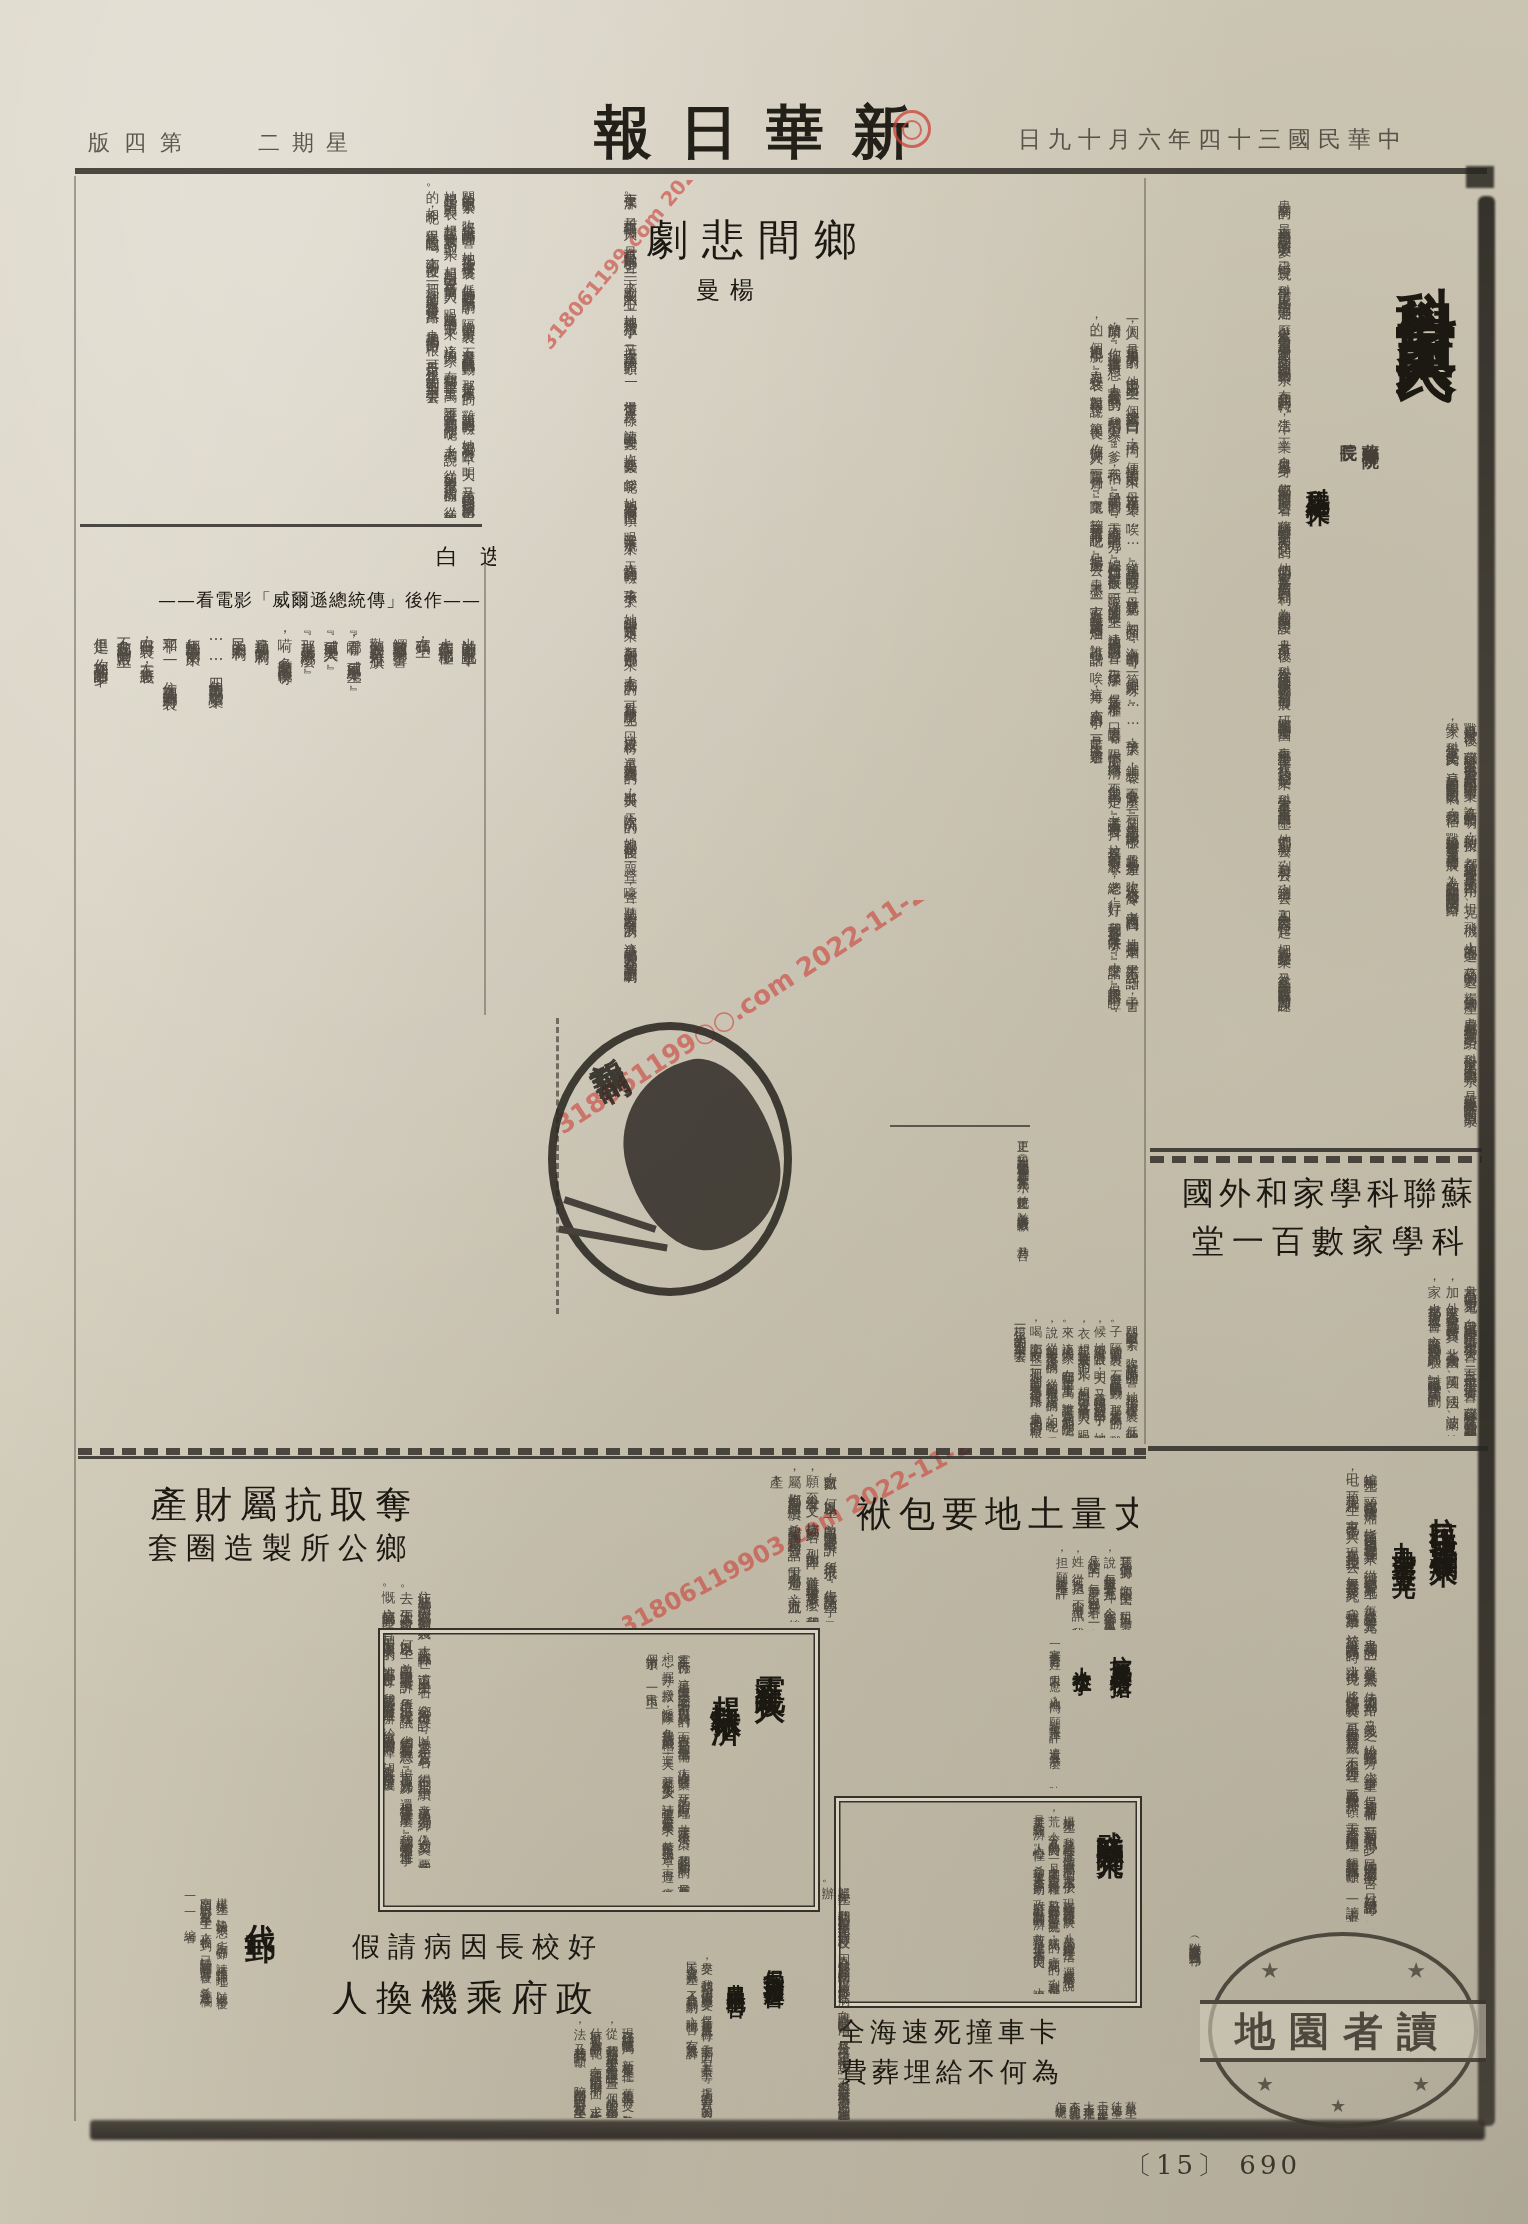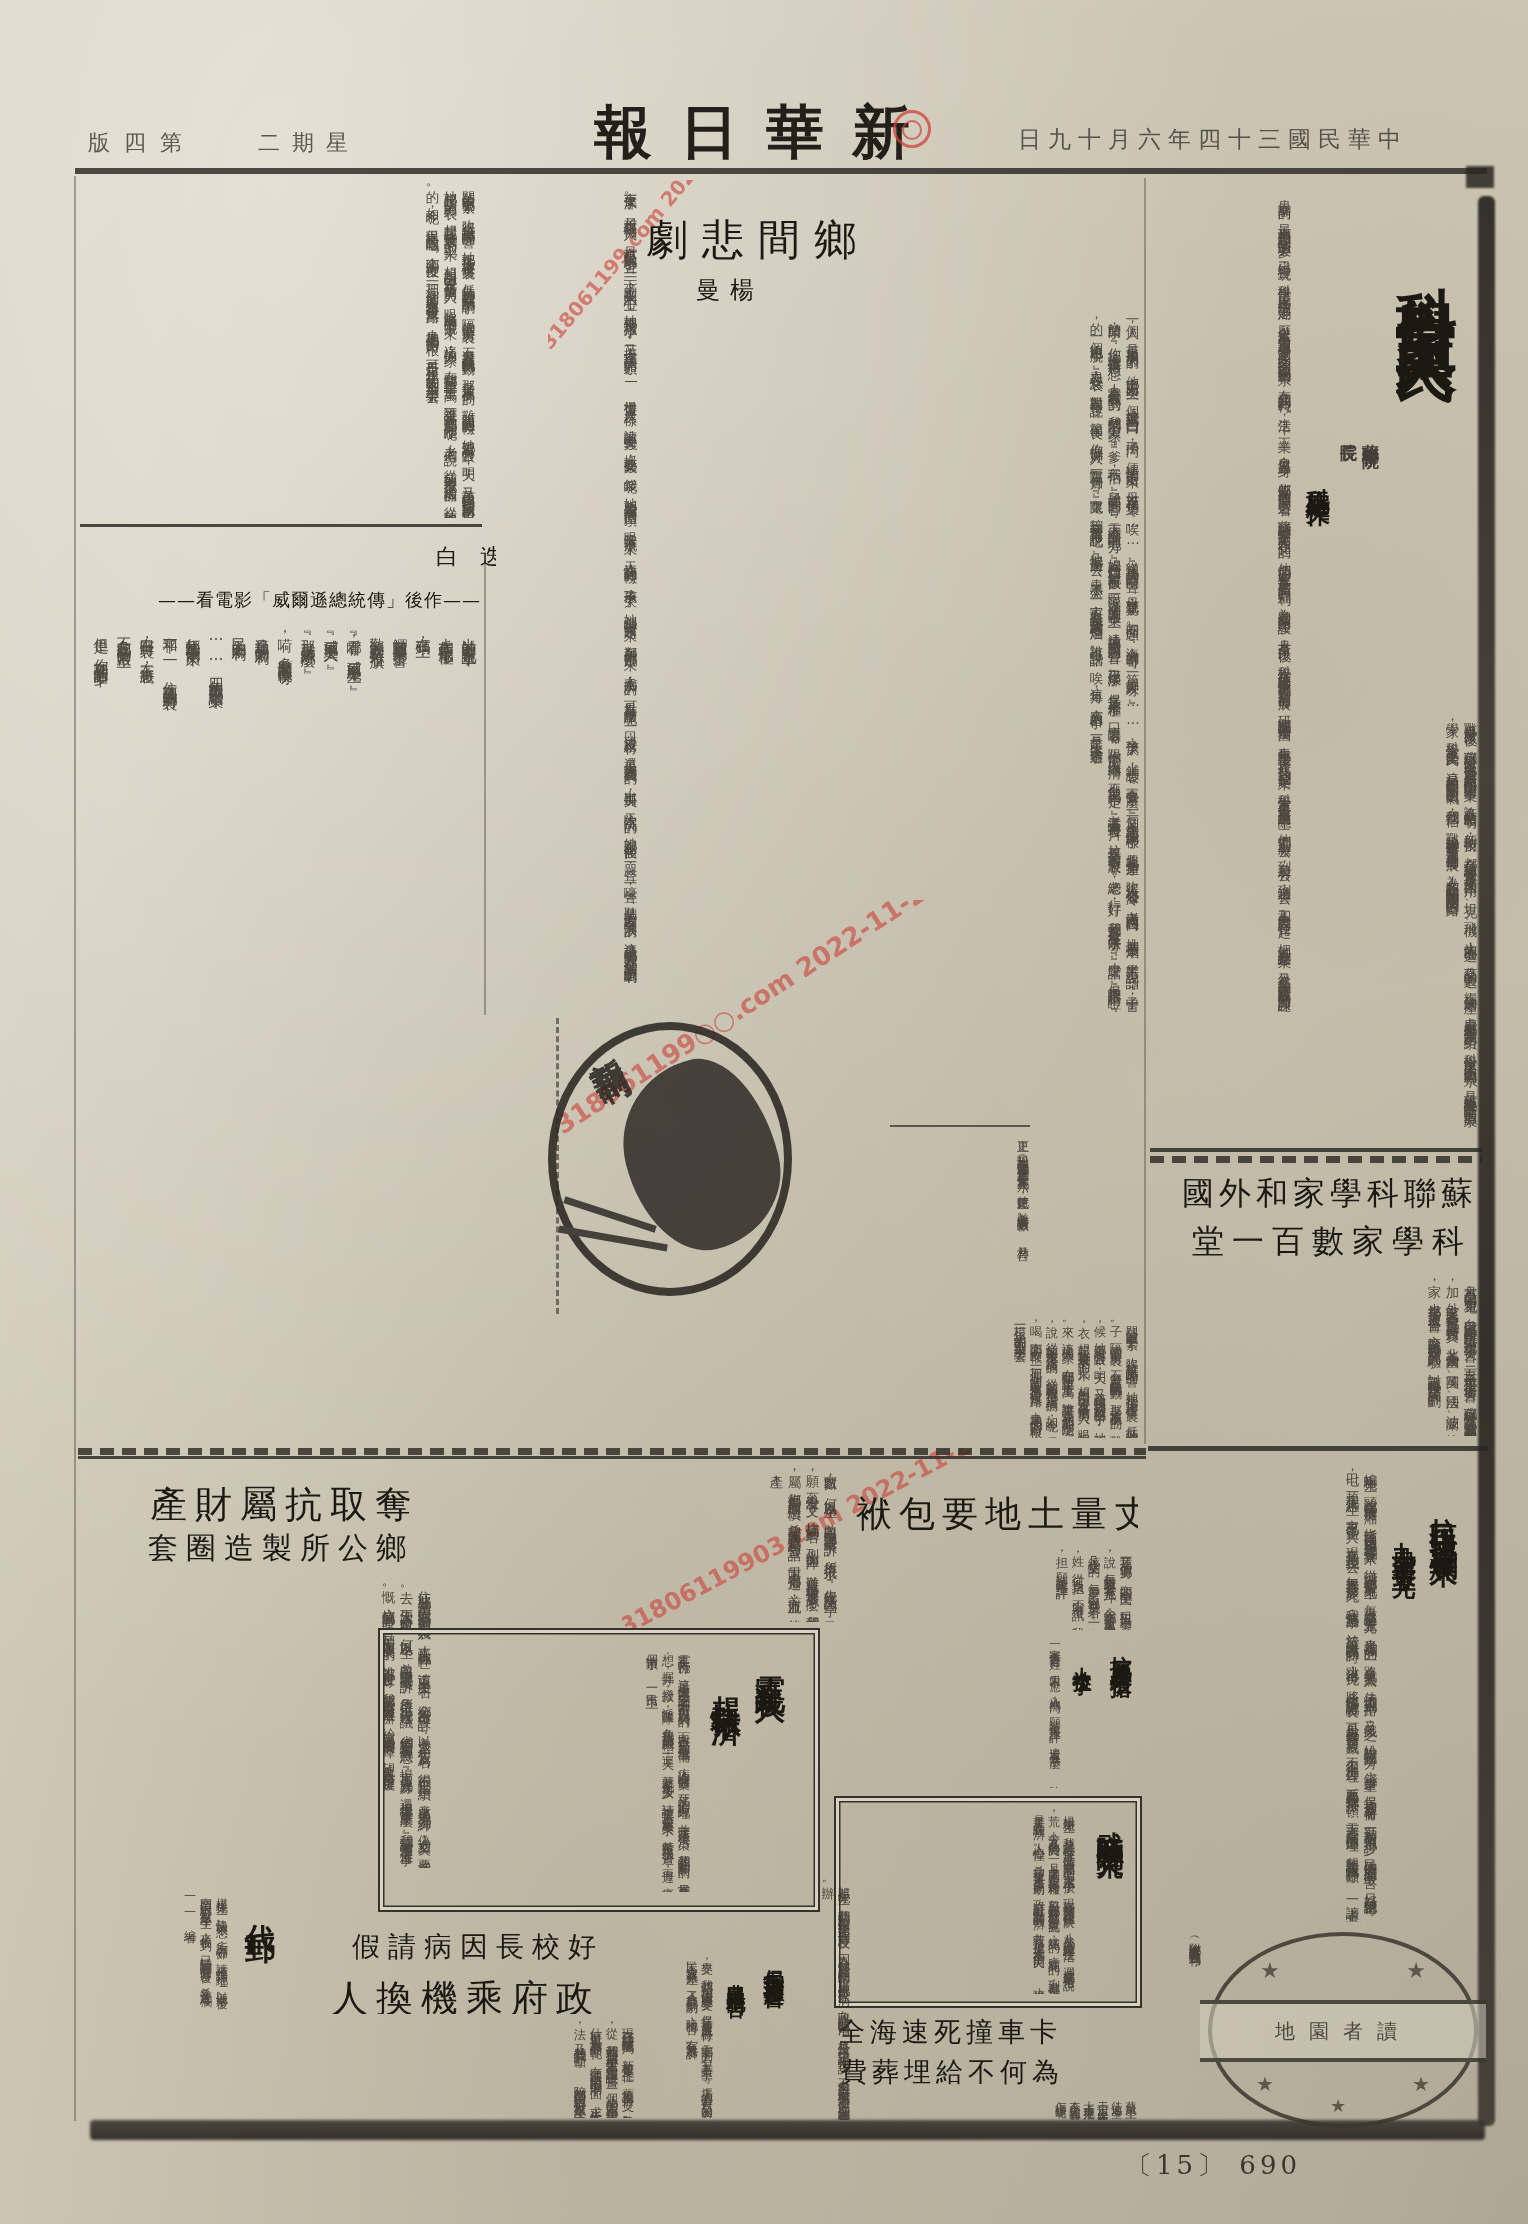--- a/index.html
+++ b/index.html
@@ -68,21 +68,21 @@
   <div class="abs v body-txt" style="left:1152px;top:1274px;width:328px;height:162px;">六月十五日明斯克電：白俄羅斯科學院舉行第二次科學大會，二百五十位科學工作者與會，蘇聯科學院及各加盟共和國科學院均派代表參加，外交人民委員會代表亦出席致賀。北美合衆國、英國、法國、波蘭、捷克等國科學家，也都參加了這次盛會，交換戰時科學研究的經驗，討論戰後科學建設的計劃。</div>
   <div class="abs rule" style="left:1148px;top:1446px;width:340px;height:5px;"></div>
 
   <div class="abs head-v v" style="left:1422px;top:1495px;width:40px;height:300px;font-size:28px;letter-spacing:6px;">拉民伕担運霉爛米</div>
   <div class="abs head-v v" style="left:1386px;top:1522px;width:34px;height:285px;font-size:24px;letter-spacing:5px;">九十里運費十五元</div>
   <div class="abs v body-txt" style="left:1148px;top:1462px;width:232px;height:460px;">編輯先生：頭沱鄉保長蔣得湘，指派民伕替囤戶担運霉爛倉米，從河壩到鄉公所九十里，每人只給運費十五元。米是霉爛的，一路臭氣薰人，伕子們挑到半路，又餓又乏，紛紛倒在路旁。錢少事重，保長却拿着名冊，勒逼着一個也不許少。民伕們敢怒而不敢言，只好自認倒霉。想我家中老小七口，賴我一人維生，家兄已當了兵，現在又把我拉去，無異置全家於一死。我情急無奈，於行至大河嘴碼頭時，跳河得免，將此情形訴諸鄉長，可是鄉長與保長是親戚，不但不主持公理，反而將我捆來打了一頓。天下那有這樣的道理！懇請貴報代為呼籲。　一讀者上</div>
   <div class="abs v body-txt body-sm" style="left:1150px;top:1932px;width:52px;height:186px;">（附註鄉未姓名及丁口號碼均存）</div>
 
   <div class="abs" style="left:1208px;top:1932px;width:262px;height:188px;border:4px solid #3c372e;border-radius:50%;opacity:.85;">
     <div style="position:absolute;left:-12px;right:-12px;top:64px;height:54px;border-top:4px solid #3c372e;border-bottom:4px solid #3c372e;background:rgba(214,208,192,.6);display:flex;align-items:center;justify-content:center;">
-      <span style="font-size:20px;font-weight:normal;letter-spacing:14px;color:#3c372e;white-space:nowrap;">地園者讀</span>
+      <span style="font-size:40px;font-weight:bold;letter-spacing:14px;color:#3c372e;white-space:nowrap;">地園者讀</span>
     </div>
     <span class="star" style="left:48px;top:22px;font-size:22px;">★</span>
     <span class="star" style="right:48px;top:22px;font-size:22px;">★</span>
     <span class="star" style="left:44px;bottom:28px;font-size:20px;">★</span>
     <span class="star" style="right:44px;bottom:28px;font-size:20px;">★</span>
     <span class="star" style="left:118px;bottom:8px;font-size:18px;">★</span>
   </div>
 
   <div class="abs hairline" style="left:1144px;top:178px;width:2px;height:1266px;"></div>
   <div class="abs hairline" style="left:484px;top:560px;width:2px;height:455px;"></div>

